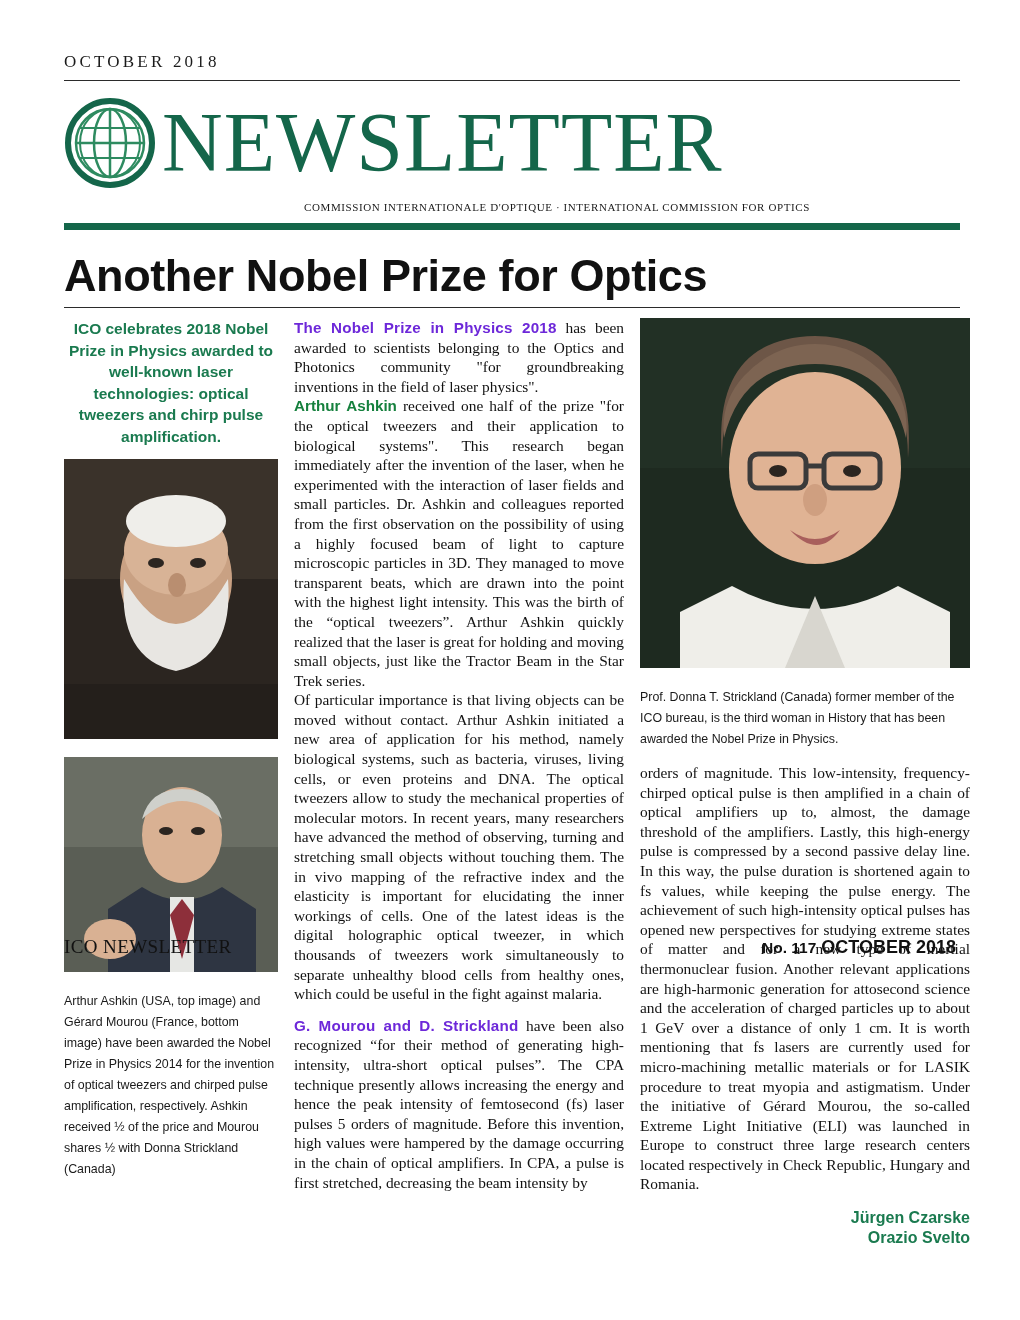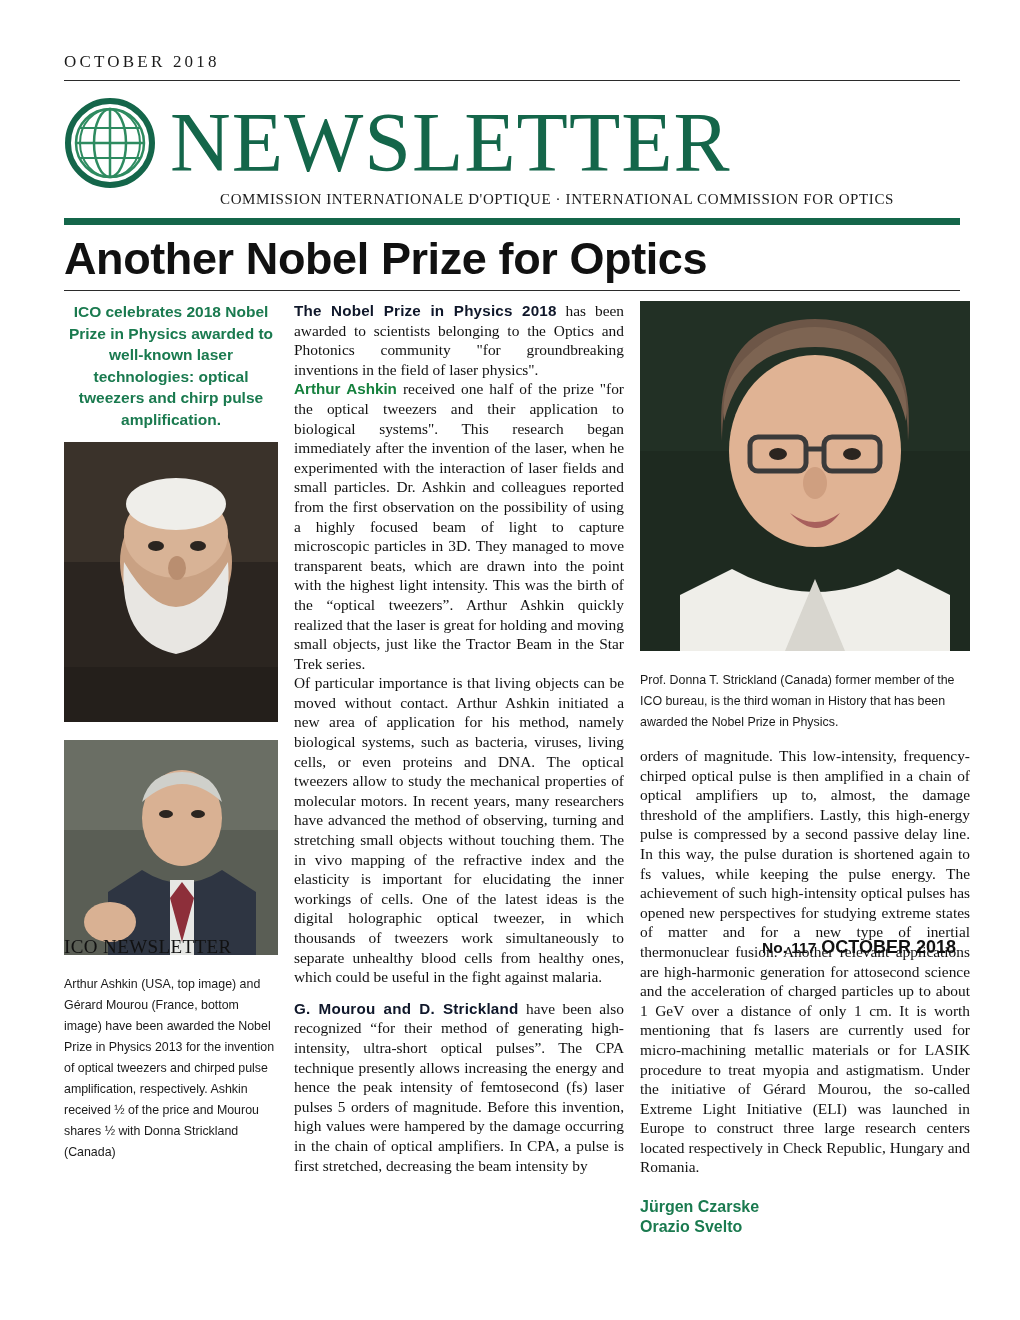--- a/index.html
+++ b/index.html
@@ -33,21 +33,20 @@
   .rule-thin {
     border-bottom: 1.5px solid #2b2b2b;
     margin-bottom: 6px;
   }
   .masthead {
     display: flex;
     align-items: center;
     justify-content: flex-start;
     height: 96px;
     margin-top: 14px;
-    gap: 8px;
   }
   .globe {
     width: 92px;
     height: 92px;
     flex: 0 0 92px;
     position: relative;
     margin-right: 6px;
   }
   .globe svg { display: block; }
   .nl-title {
@@ -55,37 +54,38 @@
     font-size: 84px;
     line-height: 86px;
     color: #14664a;
     letter-spacing: 1px;
     font-weight: 400;
     white-space: nowrap;
   }
   .subtitle {
     text-align: center;
     font-family: "Liberation Serif", serif;
-    font-size: 15px;
+    font-size: 11px;
     color: #1a1a1a;
     letter-spacing: 0.6px;
+    margin-top: 10px;
     padding-left: 90px;
   }
   .rule-thick {
     border-bottom: 7px solid #14664a;
     margin-top: 10px;
   }
   
   .headline {
     font-family: "Liberation Sans", sans-serif;
     font-weight: bold;
     font-size: 45px;
     line-height: 50px;
     color: #111111;
-    margin-top: 9px;
+    margin-top: 21px;
     margin-bottom: 6px;
     letter-spacing: -0.4px;
   }
   .rule-thin2 {
     border-bottom: 1.2px solid #2b2b2b;
     margin-bottom: 10px;
   }
   
   .columns {
     display: flex;
@@ -131,31 +131,32 @@
   .body-text p { margin: 0 0 0 0; }
   .name-green {
     font-family: "Liberation Sans", sans-serif;
     font-weight: bold;
     color: #15803d;
     font-size: 15.2px;
   }
   .lead-in {
     font-family: "Liberation Sans", sans-serif;
     font-weight: bold;
-    color: #0f172a;
+    color: #6d28d9;
     font-size: 15.2px;
     letter-spacing: 0.2px;
   }
   .sig {
     font-family: "Liberation Sans", sans-serif;
     font-weight: bold;
     font-size: 16px;
     line-height: 20px;
     color: #1a7a4f;
-    margin-top: 20px;
+    text-align: right;
+    margin-top: 14px;
   }
   
   .footer {
     position: absolute;
     left: 64px;
     right: 64px;
     bottom: 36px;
     display: flex;
     align-items: flex-end;
     justify-content: space-between;
@@ -232,21 +233,21 @@
           <path d="M78 62 q40 -36 80 0 q-8 -30 -40 -30 q-32 0 -40 30z" fill="#cfd0cb"></path>
           <ellipse cx="102" cy="74" rx="7" ry="4" fill="#2b2520"></ellipse>
           <ellipse cx="134" cy="74" rx="7" ry="4" fill="#2b2520"></ellipse>
           <path d="M78 130 q40 26 80 0 l34 22 v63 h-148 v-63z" fill="#2e3542"></path>
           <rect x="106" y="140" width="24" height="75" fill="#e6e7e4"></rect>
           <path d="M118 142 l12 16 l-12 44 l-12 -44z" fill="#8d2f3a"></path>
           <ellipse cx="46" cy="182" rx="26" ry="20" fill="#d9b193"></ellipse>
         </svg>
       </div>
 
-      <div class="caption">Arthur Ashkin (USA, top image) and Gérard Mourou (France, bottom image) have been awarded the Nobel Prize in Physics 2013 for the invention of optical tweezers and chirped pulse amplification, respectively. Ashkin received ½ of the price and Mourou shares ½ with Donna Strickland (Canada)</div>
+      <div class="caption">Arthur Ashkin (USA, top image) and Gérard Mourou (France, bottom image) have been awarded the Nobel Prize in Physics 2014 for the invention of optical tweezers and chirped pulse amplification, respectively. Ashkin received ½ of the price and Mourou shares ½ with Donna Strickland (Canada)</div>
     </div>
 
     <div class="col-mid">
       <div class="body-text">
         <p><span class="lead-in">The Nobel Prize in Physics 2018</span><span> has been awarded to scientists belonging to the Optics and Photonics community "for groundbreaking inventions in the field of laser physics".</span></p>
         <p><span class="name-green">Arthur Ashkin</span><span> received one half of the prize "for the optical tweezers and their application to biological systems". This research began immediately after the invention of the laser, when he experimented with the interaction of laser fields and small particles. Dr. Ashkin and colleagues reported from the first observation on the possibility of using a highly focused beam of light to capture microscopic particles in 3D. They managed to move transparent beats, which are drawn into the point with the highest light intensity. This was the birth of the “optical tweezers”. Arthur Ashkin quickly realized that the laser is great for holding and moving small objects, just like the Tractor Beam in the Star Trek series.</span></p>
         <p>Of particular importance is that living objects can be moved without contact. Arthur Ashkin initiated a new area of application for his method, namely biological systems, such as bacteria, viruses, living cells, or even proteins and DNA. The optical tweezers allow to study the mechanical properties of molecular motors. In recent years, many researchers have advanced the method of observing, turning and stretching small objects without touching them. The in vivo mapping of the refractive index and the elasticity is important for elucidating the inner workings of cells. One of the latest ideas is the digital holographic optical tweezer, in which thousands of tweezers work simultaneously to separate unhealthy blood cells from healthy ones, which could be useful in the fight against malaria.</p>
         <p style="margin-top:12px"><span class="lead-in">G. Mourou and D. Strickland</span><span> have been also recognized “for their method of generating high-intensity, ultra-short optical pulses”. The CPA technique presently allows increasing the energy and hence the peak intensity of femtosecond (fs) laser pulses 5 orders of magnitude. Before this invention,  high values were hampered by the damage occurring in the chain of optical amplifiers. In CPA, a pulse is first stretched, decreasing the beam intensity by</span></p>
       </div>
     </div>

